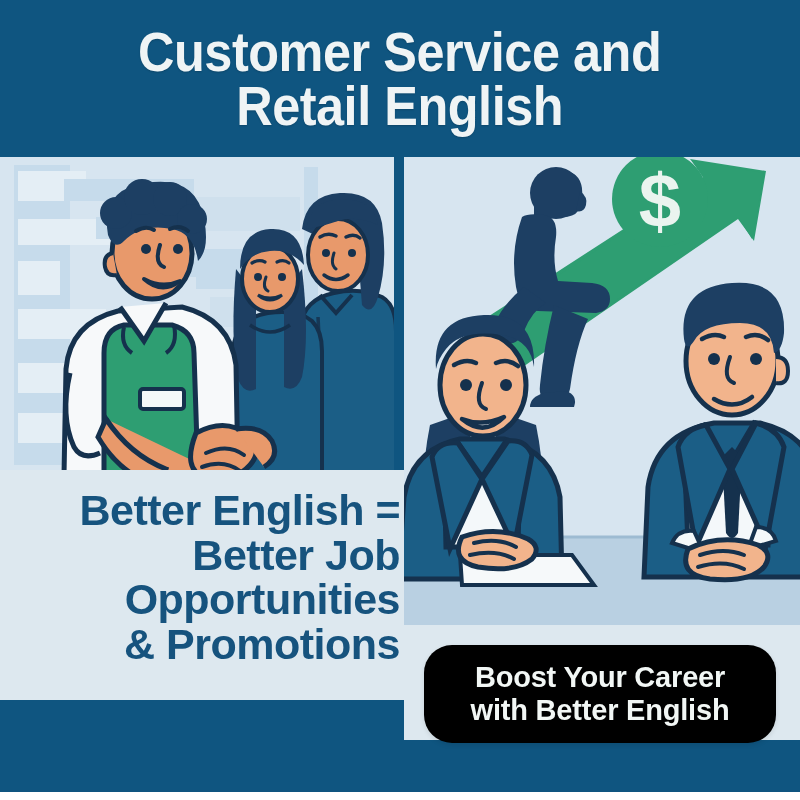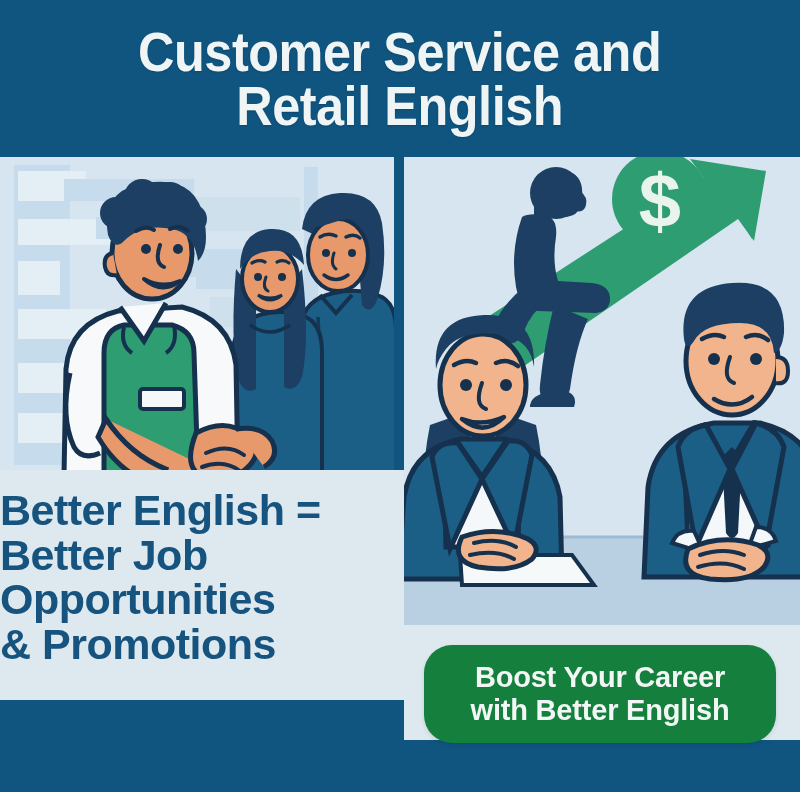--- a/index.html
+++ b/index.html
@@ -56,35 +56,35 @@
     position:absolute;left:0;top:470px;width:404px;height:270px;
     background:#dde8ef;z-index:3;
   }
   .headline{
     position:absolute;left:0;top:488px;width:400px;
     z-index:6;
     color:#16537e;
     font-family:"Liberation Sans","DejaVu Sans",sans-serif;
     font-weight:bold;
     font-size:43px;line-height:1.04;
-    text-align:left;
+    text-align:right;
     white-space:pre-line;
     letter-spacing:-0.5px;
   }
 
   
   .right-band{
     position:absolute;left:404px;top:625px;width:396px;height:115px;
     background:#dde8ef;z-index:3;
   }
 
   
   .cta{
     position:absolute;left:424px;top:645px;width:352px;height:98px;
-    background:#15803d;border-radius:28px;
+    background:#000000;border-radius:28px;
     display:flex;align-items:center;justify-content:center;
     z-index:7;
     box-shadow:0 2px 5px rgba(0,0,0,0.10);
   }
   .cta-label{
     color:#f2f7f5;
     font-family:"Liberation Sans","DejaVu Sans",sans-serif;
     font-weight:bold;font-size:29px;line-height:1.14;
     text-align:center;white-space:pre-line;
     letter-spacing:-0.2px;

